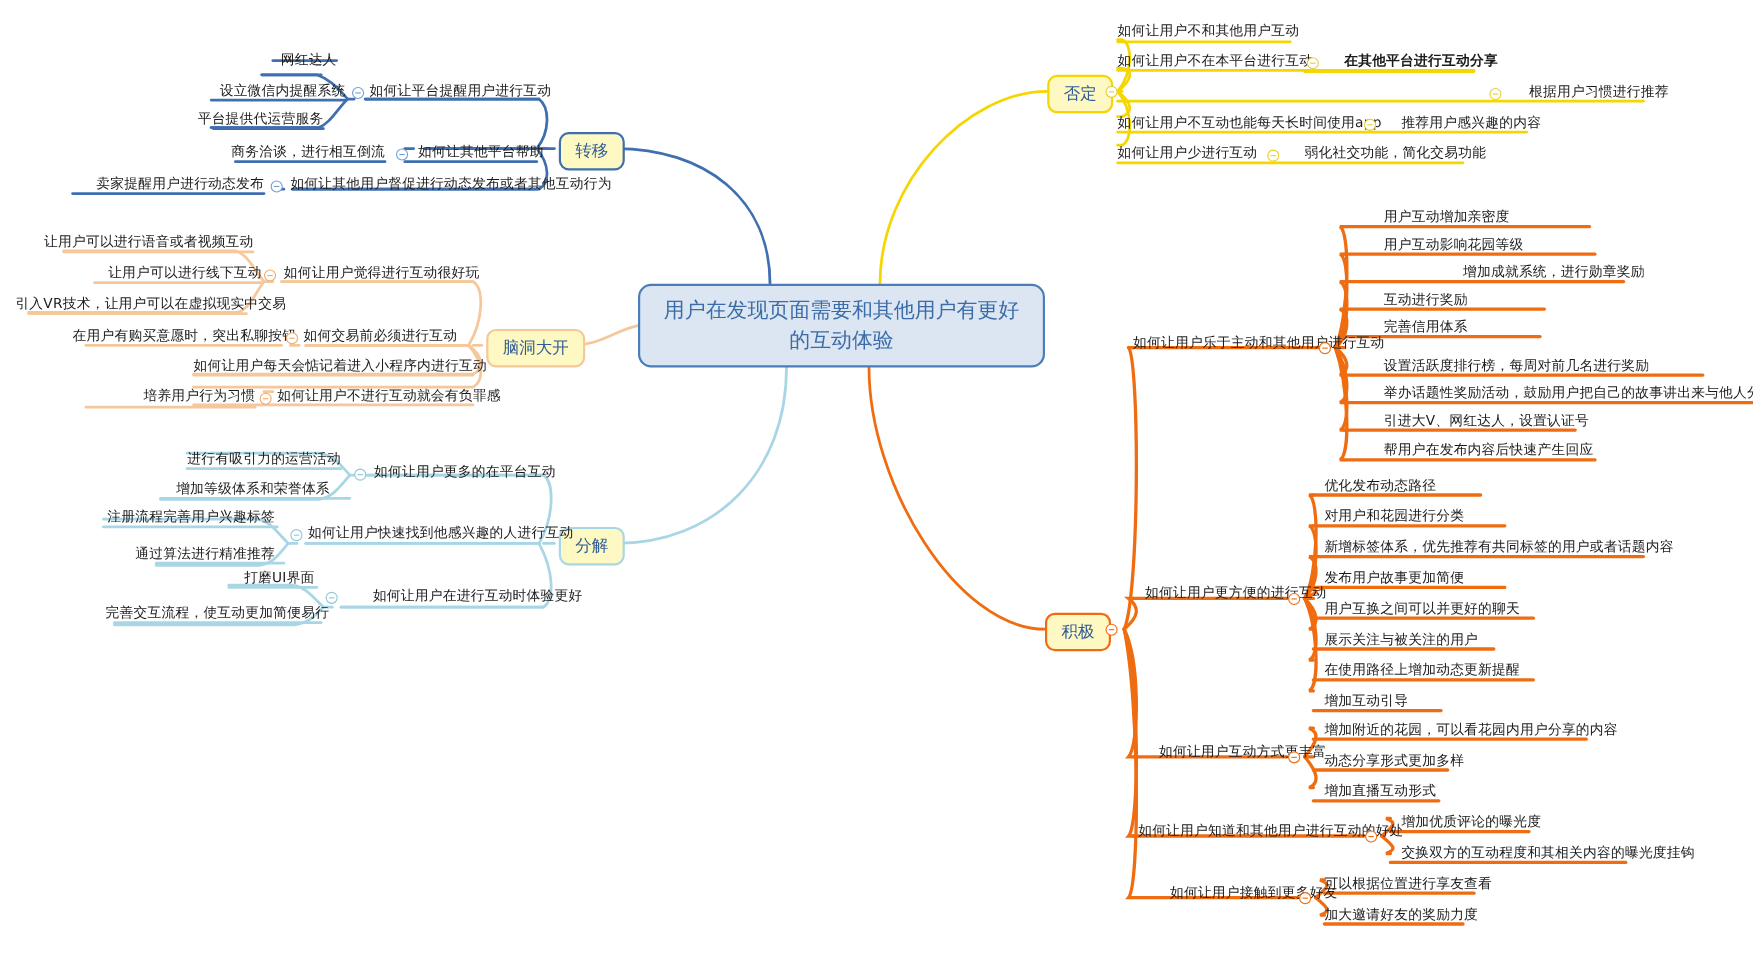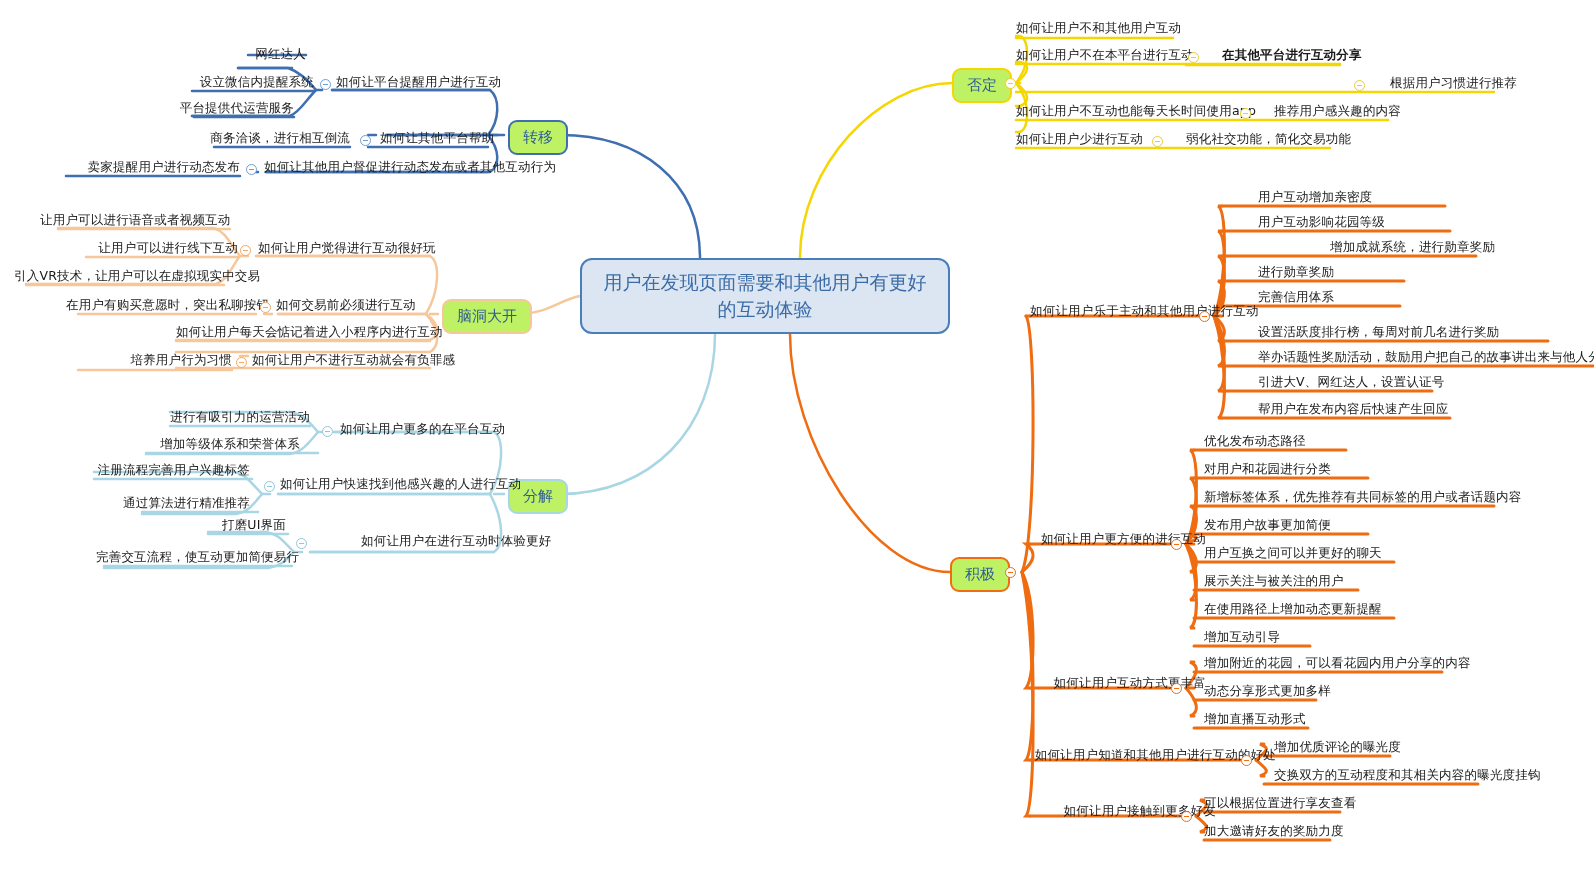--- a/index.html
+++ b/index.html
@@ -18,21 +18,21 @@
   }
   .node.r{ 
     text-align:right;
   }
 
   
   .cap{
     position:absolute;
     border:2px solid #4a7ebb;
     border-radius:9px;
-    background:#bef264;
+    background:#fef9c3;
     font-size:15px;
     line-height:1;
     color:#2e5a8e;
     padding:8px 13px;
     white-space:nowrap;
     box-sizing:border-box;
   }
   .cap.blue  { border-color:#3f6fb0; color:#2f5c96; }
   .cap.orange{ border-color:#f6c79a; color:#2f5c96; }
   .cap.cyan  { border-color:#a9d6e5; color:#2f5c96; }
@@ -304,21 +304,21 @@
   <div class="node" style="left:340px;top:421px;">如何让用户更多的在平台互动</div>
   <div class="tog cyan" style="left:322px;top:426px;"></div>
 
   <div class="node r" style="left:90px;top:462px;width:160px;">注册流程完善用户兴趣标签</div>
   <div class="node r" style="left:110px;top:495px;width:140px;">通过算法进行精准推荐</div>
   <div class="node" style="left:280px;top:476px;">如何让用户快速找到他感兴趣的人进行互动</div>
   <div class="tog cyan" style="left:264px;top:481px;"></div>
 
   <div class="node r" style="left:200px;top:517px;width:86px;">打磨UI界面</div>
   <div class="node r" style="left:96px;top:549px;width:194px;">完善交互流程，使互动更加简便易行</div>
-  <div class="node" style="left:318px;top:533px;margin-left:43px;">如何让用户在进行互动时体验更好</div>
+  <div class="node" style="left:296px;top:533px;margin-left:43px;">如何让用户在进行互动时体验更好</div>
   <div class="tog cyan" style="left:296px;top:538px;"></div>
 
   <div class="tog yellow" style="left:1005px;top:78px;"></div>
   <div class="node" style="left:1016px;top:20px;">如何让用户不和其他用户互动</div>
   <div class="node" style="left:1016px;top:47px;">如何让用户不在本平台进行互动</div>
   <div class="tog yellow" style="left:1188px;top:52px;"></div>
   <div class="node" style="left:1222px;top:47px;font-weight:bold;">在其他平台进行互动分享</div>
   <div class="tog yellow" style="left:1354px;top:80px;"></div>
   <div class="node" style="left:1390px;top:75px;">根据用户习惯进行推荐</div>
   <div class="node" style="left:1016px;top:103px;">如何让用户不互动也能每天长时间使用app</div>
@@ -328,21 +328,21 @@
   <div class="tog yellow" style="left:1152px;top:136px;"></div>
   <div class="node" style="left:1186px;top:131px;">弱化社交功能，简化交易功能</div>
 
   <div class="tog deep" style="left:1005px;top:567px;"></div>
 
   <div class="node r" style="left:1030px;top:303px;width:204px;">如何让用户乐于主动和其他用户进行互动</div>
   <div class="tog deep" style="left:1199px;top:311px;"></div>
   <div class="node" style="left:1258px;top:189px;">用户互动增加亲密度</div>
   <div class="node" style="left:1258px;top:214px;">用户互动影响花园等级</div>
   <div class="node" style="left:1330px;top:239px;">增加成就系统，进行勋章奖励</div>
-  <div class="node" style="left:1258px;top:264px;">进行勋章奖励</div>
+  <div class="node" style="left:1258px;top:264px;">互动进行奖励</div>
   <div class="node" style="left:1258px;top:289px;">完善信用体系</div>
   <div class="node" style="left:1258px;top:324px;">设置活跃度排行榜，每周对前几名进行奖励</div>
   <div class="node" style="left:1258px;top:349px;">举办话题性奖励活动，鼓励用户把自己的故事讲出来与他人分享</div>
   <div class="node" style="left:1258px;top:374px;">引进大V、网红达人，设置认证号</div>
   <div class="node" style="left:1258px;top:401px;">帮用户在发布内容后快速产生回应</div>
 
   <div class="node r" style="left:1030px;top:531px;width:176px;">如何让用户更方便的进行互动</div>
   <div class="tog deep" style="left:1171px;top:539px;"></div>
   <div class="node" style="left:1204px;top:433px;">优化发布动态路径</div>
   <div class="node" style="left:1204px;top:461px;">对用户和花园进行分类</div>

